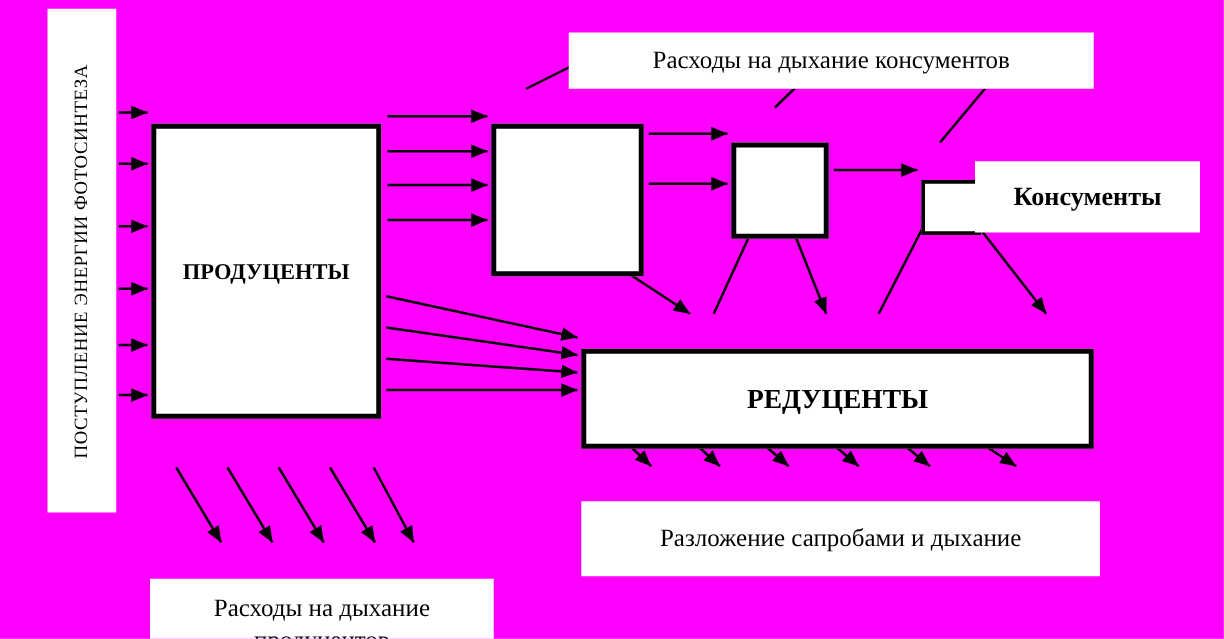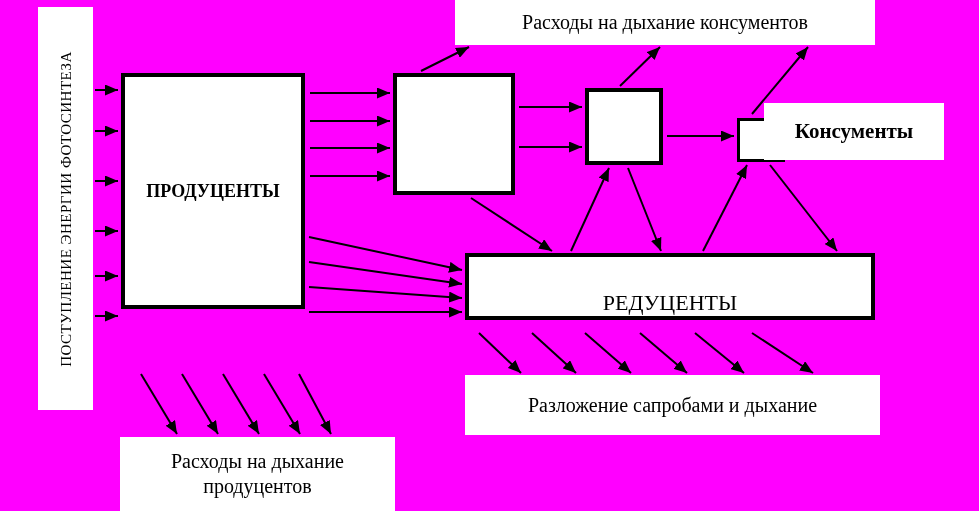--- a/index.html
+++ b/index.html
@@ -6,36 +6,36 @@
   * { margin:0; padding:0; box-sizing:border-box; }
   html,body { width:979px; height:511px; }
   .stage {
     position:relative; width:979px; height:511px;
     background: var(--background, #FF00FF);
     font-family:"Liberation Serif","DejaVu Serif",serif;
     color:#000; overflow:hidden;
   }
   .arrows { position:absolute; left:0; top:0; z-index:1; }
   .node, .caption { position:absolute; z-index:2; background:var(--box_fill,#fff);
-    display:flex; align-items:center; justify-content:center; text-align:center; }
+    display:flex; align-items:center; justify-content:center; text-align:center;margin-top:26px; }
   .node { border:4px solid var(--line,#000); }
 
   .vstrip { position:absolute; z-index:2; left:38px; top:7px; width:55px; height:403px; background:var(--box_fill,#fff); }
   .vstrip span { position:absolute; left:50%; top:50%;
     transform:translate(-50%,-50%) rotate(-90deg); white-space:nowrap;
     font-size:15px; letter-spacing:0.5px; }
 
   .producers { left:121px; top:73px; width:184px; height:236px; font-weight:bold; font-size:18px; }
   .consumer1 { left:393px; top:73px; width:122px; height:122px; }
   .consumer2 { left:585px; top:88px; width:78px; height:77px; }
   .consumer3 { left:737px; top:118px; width:48px; height:44px; border-width:3px; }
-  .reducers  { left:465px; top:253px; width:410px; height:67px; font-weight:normal; font-size:22px;align-items:flex-end; }
+  .reducers  { left:465px; top:253px; width:410px; height:80px; font-weight:bold; font-size:22px; }
 
   .top-caption { left:455px; top:0; width:420px; height:45px; font-size:20px; }
-  .consumers-caption { left:764px; top:103px; width:180px; height:57px; font-size:21px; font-weight:bold;text-align:center; }
+  .consumers-caption { left:780px; top:103px; width:180px; height:57px; font-size:21px; font-weight:bold;text-align:center; }
   .decomposition-caption { left:465px; top:375px; width:415px; height:60px; font-size:20px; }
   .producers-resp-caption { left:120px; top:437px; width:275px; height:74px; font-size:20px; line-height:1.25; padding:0 20px; }
 
   line { stroke:var(--line,#000); stroke-width:2; }
 </style>
 </head>
 <body>
 
 <div class="stage">
 

